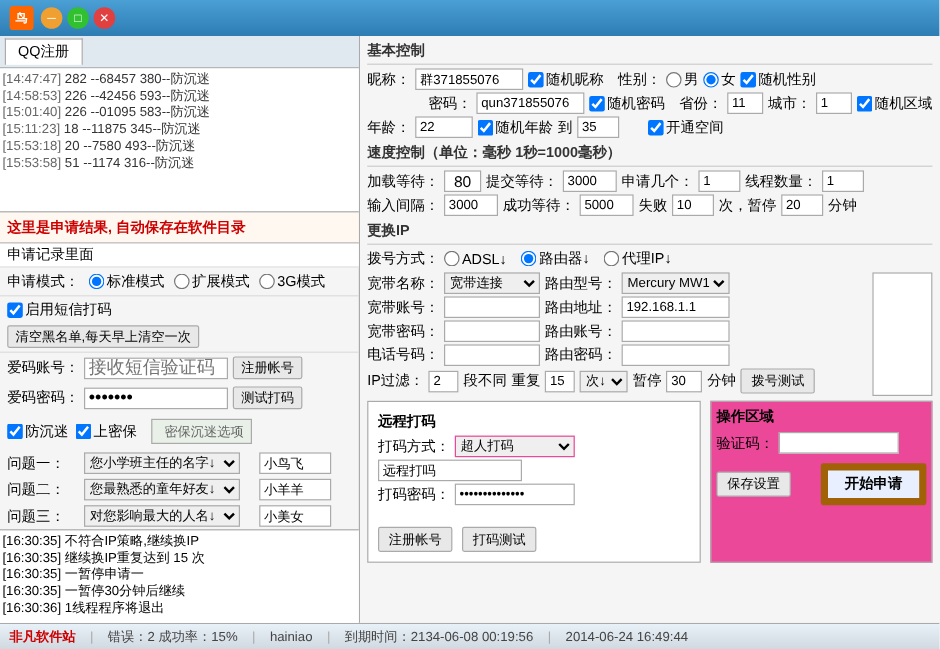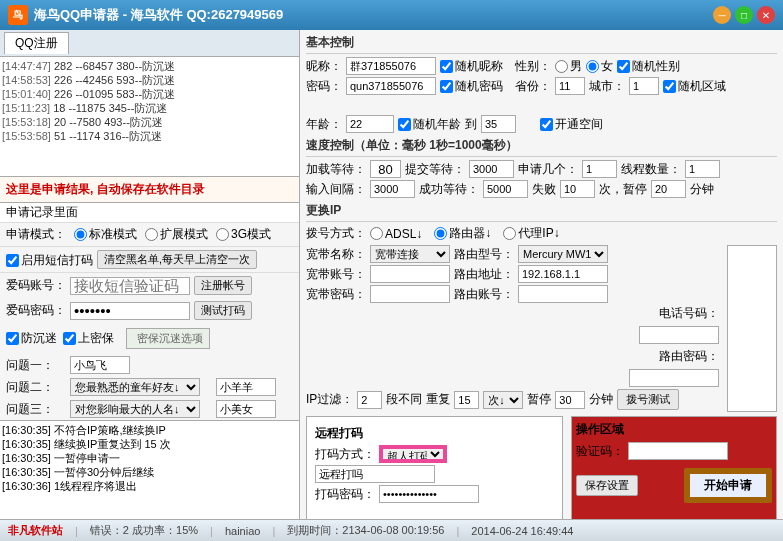--- a/index.html
+++ b/index.html
@@ -35,21 +35,21 @@
     
     .log-area { height: 120px; overflow: hidden; background: white; border-bottom: 1px solid #aaa; padding: 2px; font-size: 11px; line-height: 14px; position: relative; }
     .log-area-inner { overflow-y: auto; height: 100%; }
     .log-line { color: #333; white-space: nowrap; overflow: hidden; }
     .log-line .time { color: #666; }
     
     .result-text { padding: 4px 6px; color: #cc0000; font-size: 12px; font-weight: bold; background: #fff8f0; border-bottom: 1px solid #aaa; }
     
     .mode-row { padding: 3px 6px; display: flex; align-items: center; gap: 8px; font-size: 12px; border-bottom: 1px solid #ddd; }
     
-    .sms-row { padding: 3px 6px; display: flex; align-items: flex-end; gap: 4px; font-size: 12px; border-bottom: 1px solid #ddd; }
+    .sms-row { padding: 3px 6px; display: flex; align-items: flex-start; gap: 4px; font-size: 12px; border-bottom: 1px solid #ddd; flex-direction: column; }
     .btn-sm { padding: 1px 6px; font-size: 11px; background: #e8e8e8; border: 1px solid #aaa; cursor: pointer; border-radius: 2px; }
     
     .form-row { padding: 3px 6px; display: flex; align-items: center; gap: 4px; font-size: 12px; }
     .form-label { min-width: 45px; text-align: right; }
     .form-input { border: 1px solid #aaa; padding: 1px 3px; font-size: 15px; height: 18px; }
     .form-input-w { width: 120px; }
     
     .options-row { padding: 3px 6px; display: flex; align-items: center; gap: 6px; }
     
     .security-row { padding: 2px 6px; border: 1px solid #aaa; margin: 2px 6px; background: #e8f0e8; }
@@ -79,21 +79,20 @@
     input[type="radio"] { margin: 0; }
     input[type="checkbox"] { margin: 0; }
     
     .checkbox-label { display: flex; align-items: center; gap: 2px; font-size: 12px; }
   </style>
 </head>
 <body>
 
 <div class="title-bar">
   <div class="title-bar-icon">鸟</div>
-  <span class="title-bar-title">海鸟QQ申请器 - 海鸟软件 QQ:2627949569</span>
   <div class="title-bar-btns">
     <button class="tb-btn tb-min">─</button>
     <button class="tb-btn tb-max">□</button>
     <button class="tb-btn tb-close">✕</button>
   </div>
 </div>
 
 <div class="main-content">
 
   <div class="left-panel">
@@ -165,20 +164,23 @@
         <input type="checkbox" checked="" style=""> 
           <span>上密保</span>
       </label>
       <div class="security-row">
         <span class="security-title">密保沉迷选项</span>
       </div>
     </div>
 
     <div class="question-row">
       <span class="q-label">问题一：</span>
+      <select class="q-select">
+        <option>您小学班主任的名字↓</option>
+      </select>
       <input class="q-input" type="text" value="小鸟飞" style="">
     </div>
     <div class="question-row">
       <span class="q-label">问题二：</span>
       <select class="q-select">
         <option>您最熟悉的童年好友↓</option>
       </select>
       <input class="q-input" type="text" value="小羊羊" style="">
     </div>
     <div class="question-row">
@@ -221,21 +223,21 @@
         <label class="checkbox-label">
           <input type="radio" name="gender" checked="" style=""> 
             <span>女</span>
         </label>
         <label class="checkbox-label">
           <input type="checkbox" checked="" style=""> 
             <span>随机性别</span>
         </label>
       </div>
 
-      <div style="display:flex; align-items:center; gap:4px; margin-bottom:20px; font-size:12px;">
+      <div style="display:flex; align-items:center; gap:4px; margin-bottom:2px; font-size:12px;justify-content:flex-end;">
         <span>密码：</span>
         <input type="text" value="qun371855076" style="border: 1px solid rgb(170, 170, 170); padding: 1px 3px; font-size: 11px; height: 18px; width: 90px;">
         <label class="checkbox-label">
           <input type="checkbox" checked="" style=""> 
             <span>随机密码</span>
         </label>
         <span style="margin-left:8px;">省份：</span>
         <input type="text" value="11" style="border: 1px solid rgb(170, 170, 170); padding: 1px 3px; font-size: 11px; height: 18px; width: 30px;">
         <span>城市：</span>
         <input type="text" value="1" style="border: 1px solid rgb(170, 170, 170); padding: 1px 3px; font-size: 11px; height: 18px; width: 30px;">
@@ -325,21 +327,21 @@
             <input type="text" value="" style="border: 1px solid rgb(170, 170, 170); padding: 1px 3px; font-size: 11px; height: 18px; width: 80px;">
             <span>路由地址：</span>
             <input type="text" value="192.168.1.1" style="border: 1px solid rgb(170, 170, 170); padding: 1px 3px; font-size: 11px; height: 18px; width: 90px;">
           </div>
           <div style="display:flex; align-items:center; gap:4px; margin-bottom:2px; font-size:12px;">
             <span style="min-width:50px; text-align:right;">宽带密码：</span>
             <input type="text" value="" style="border: 1px solid rgb(170, 170, 170); padding: 1px 3px; font-size: 11px; height: 18px; width: 80px;">
             <span>路由账号：</span>
             <input type="text" value="" style="border: 1px solid rgb(170, 170, 170); padding: 1px 3px; font-size: 11px; height: 18px; width: 90px;">
           </div>
-          <div style="display:flex; align-items:flex-end; gap:4px; margin-bottom:2px; font-size:12px;flex-direction:column;">
+          <div style="display:flex; align-items:flex-start; gap:4px; margin-bottom:2px; font-size:12px;">
             <span style="min-width:50px; text-align:right;">电话号码：</span>
             <input type="text" value="" style="border: 1px solid rgb(170, 170, 170); padding: 1px 3px; font-size: 11px; height: 18px; width: 80px;">
             <span>路由密码：</span>
             <input type="text" value="" style="border: 1px solid rgb(170, 170, 170); padding: 1px 3px; font-size: 11px; height: 18px; width: 90px;">
           </div>
           <div style="display:flex; align-items:center; gap:4px; margin-bottom:2px; font-size:12px;">
             <span>IP过滤：</span>
             <input type="text" value="2" style="border: 1px solid rgb(170, 170, 170); padding: 1px 3px; font-size: 11px; height: 18px; width: 25px;">
             <span>段不同</span>
             <span>重复</span>
@@ -357,38 +359,38 @@
         <div style="width:50px; border:1px solid #aaa; background:white;"></div>
       </div>
     </div>
 
     <div style="display:flex; gap:8px; margin-top:4px;">
 
       <div style="flex:1; border:1px solid #aaa; padding:8px; background:white;">
         <div style="font-size:12px; font-weight:bold; margin-bottom:3px;">远程打码</div>
         <div style="display:flex; align-items:center; gap:4px; margin-bottom:2px; font-size:12px;">
           <span>打码方式：</span>
-          <select style="border:4px solid #ec4899;font-size:11px;height:18px;width:68px;">
+          <select style="border:1px solid #ec4899;font-size:11px;height:18px;width:100px;">
             <option>超人打码</option>
           </select>
         </div>
         <div style="display:flex; align-items:center; gap:4px; margin-bottom:2px; font-size:12px;">
           <input type="text" value="远程打吗" style="border: 1px solid rgb(170, 170, 170); padding: 1px 3px; font-size: 11px; height: 18px; width: 120px;">
         </div>
         <div style="display:flex; align-items:center; gap:4px; margin-bottom:18px; font-size:12px;">
           <span>打码密码：</span>
           <input type="password" value="**************" style="border: 1px solid rgb(170, 170, 170); padding: 1px 3px; font-size: 11px; height: 18px; width: 100px;">
         </div>
         <div style="display:flex; align-items:center; gap:8px; margin-top:3px;">
           <button class="btn-normal">注册帐号</button>
           <button class="btn-normal">打码测试</button>
         </div>
       </div>
 
-      <div style="width:206px; border:1px solid #aaa; padding:4px; background:#b91c1c;">
+      <div style="width:185px; border:1px solid #aaa; padding:4px; background:#ec4899;">
         <div style="font-size:12px; font-weight:bold; margin-bottom:4px;">操作区域</div>
         <div style="display:flex; align-items:center; gap:4px; margin-bottom:4px; font-size:12px;">
           <span>验证码：</span>
           <input type="text" value="" style="border: 1px solid rgb(170, 170, 170); padding: 1px 3px; font-size: 11px; height: 18px; width: 100px;">
         </div>
         <div style="display:flex; align-items:center; justify-content:space-between; margin-top:8px;">
           <button class="btn-normal">保存设置</button>
           <button class="btn-large">开始申请</button>
         </div>
       </div>

